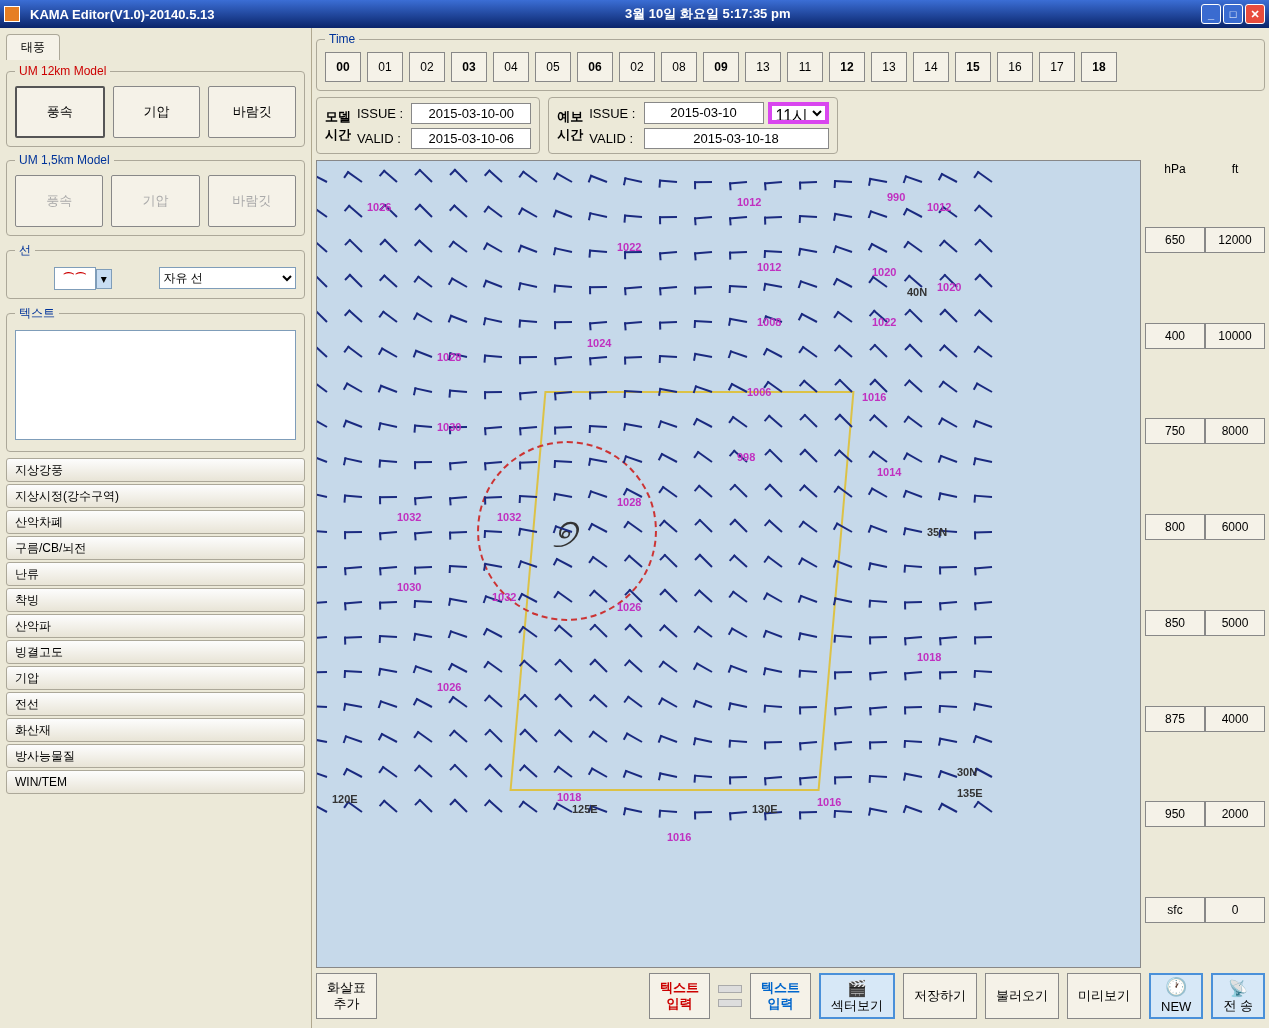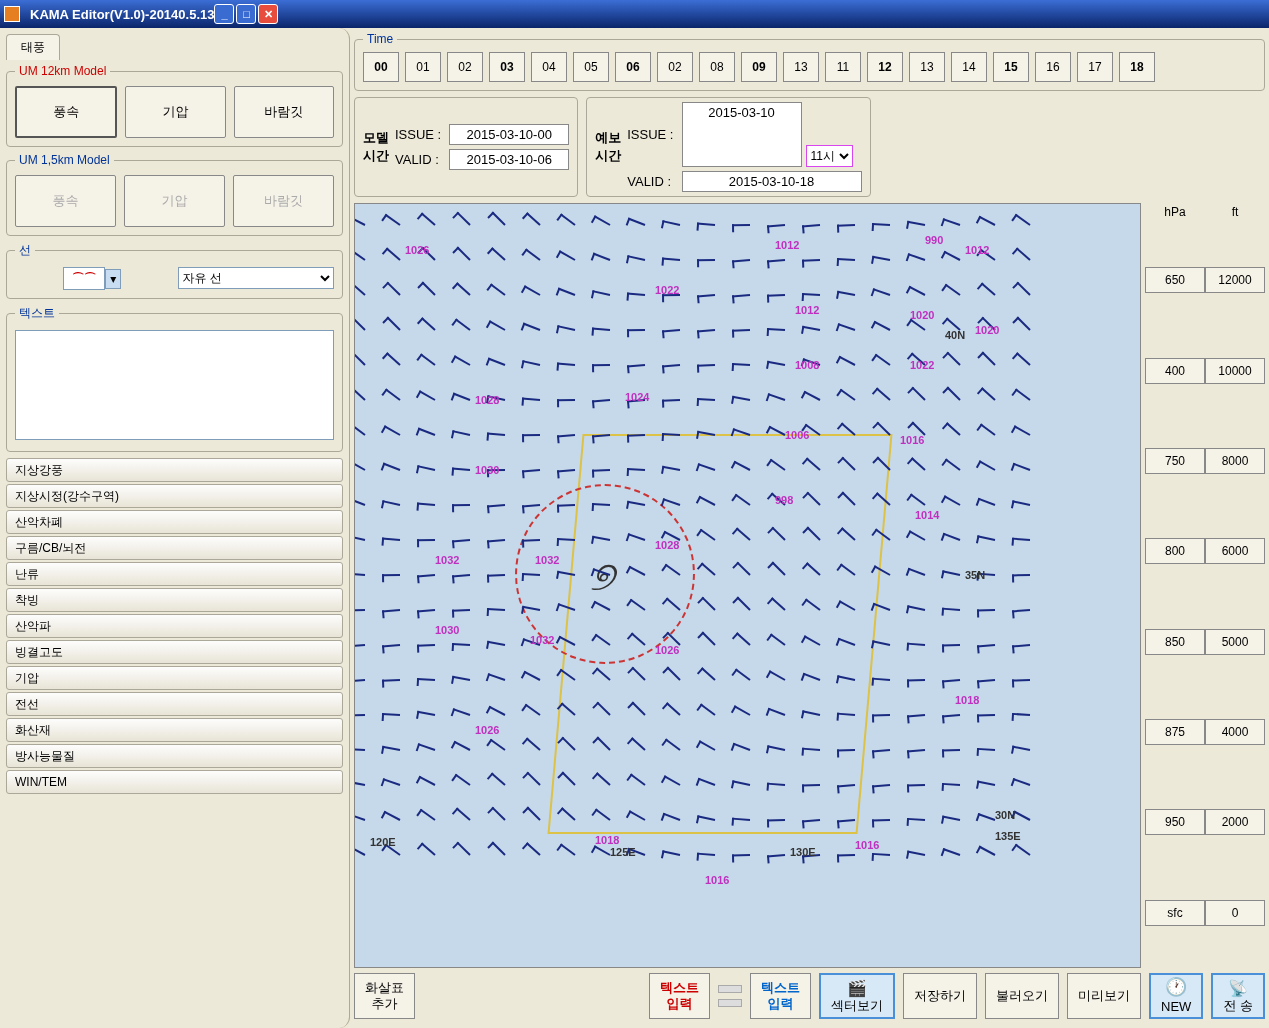--- a/index.html
+++ b/index.html
@@ -6,21 +6,21 @@
 body { background: #ece9d8; width: 1269px; height: 1028px; overflow: hidden; font-size: 12px; }
 
 .titlebar { background: linear-gradient(to bottom, #3b6ed5, #0a246a); height: 28px; color: #fff; display: flex; align-items: center; padding: 0 4px; font-size: 13px; font-weight: bold; }
 .titlebar .title-left { flex: 0 0 auto; margin-left: 4px; }
 .titlebar .title-center { flex: 1; text-align: center; }
 .titlebar .winbtns { display: flex; gap: 2px; }
 .titlebar .winbtn { width: 20px; height: 20px; background: #3a6bd0; border: 1px solid #fff; border-radius: 3px; display: flex; align-items: center; justify-content: center; color: #fff; font-size: 11px; cursor: pointer; }
 .titlebar .winbtn.close { background: #e84c3d; }
 
 .main { display: flex; height: 1000px; }
-.sidebar { width: 350px; background: #ece9d8; padding: 6px; border-right: 1px solid #b0a890; border-radius: 11px; }
+.sidebar { width: 312px; background: #ece9d8; padding: 6px; border-right: 1px solid #b0a890; }
 .content { flex: 1; background: #ece9d8; padding: 4px; display: flex; flex-direction: column; }
 
 .tabrow { display: flex; margin-bottom: 4px; }
 .tab { background: #f5f2e8; border: 1px solid #aca899; border-bottom: none; border-radius: 4px 4px 0 0; padding: 4px 14px; font-size: 12px; cursor: pointer; }
 
 fieldset { border: 1px solid #aca899; border-radius: 4px; margin-bottom: 6px; padding: 8px; background: #ece9d8; }
 fieldset legend { font-size: 12px; padding: 0 4px; color: #003399; }
 fieldset.red legend { color: #cc0000; }
 
 .btn3 { display: flex; gap: 8px; }
@@ -47,21 +47,21 @@
 .timebtns { display: flex; gap: 6px; }
 .timebtn { width: 36px; height: 30px; border: 1px solid #888; background: #f5f2e8; font-size: 12px; cursor: pointer; }
 .timebtn.bold { font-weight: bold; }
 
 .inforow { display: flex; gap: 8px; align-items: stretch; margin-bottom: 6px; }
 .altbtn { width: 90px; height: 58px; border: 1px solid #888; background: #f5f2e8; font-size: 16px; font-weight: bold; cursor: pointer; }
 .infobox { border: 1px solid #aca899; background: #ece9d8; border-radius: 4px; display: flex; align-items: center; padding: 4px 8px; gap: 6px; }
 .infobox .lbl { font-size: 13px; font-weight: bold; }
 .infobox .kv { display: grid; grid-template-columns: auto auto; gap: 4px 8px; align-items: center; font-size: 13px; }
 .infobox .val { border: 1px solid #888; background: #fff; padding: 2px 10px; min-width: 120px; text-align: center; }
-.hrsel { border: 1px solid #d946ef; background: #fff; height: 22px; font-size: 12px; margin-top: 43px; }
+.hrsel { border: 4px solid #d946ef; background: #fff; height: 22px; font-size: 16px; }
 
 .maparea { flex: 1; display: flex; gap: 4px; }
 .mapcanvas { flex: 1; border: 1px solid #888; background: #c6d9ea; position: relative; overflow: hidden; }
 .rightcol { width: 120px; display: flex; flex-direction: column; }
 .rhdr { display: flex; height: 22px; }
 .rhdr div { flex: 1; text-align: center; font-size: 12px; padding: 2px; }
 .levels { flex: 1; display: flex; flex-direction: column; justify-content: space-around; padding: 10px 0; }
 .lvrow { display: flex; }
 .lvbtn { flex: 1; height: 26px; border: 1px solid #888; background: #f5f2e8; font-size: 12px; cursor: pointer; }
 
@@ -82,20 +82,21 @@
 .typhoon-sym { position: absolute; left: 235px; top: 350px; font-size: 40px; color: #333; font-style: italic; }
 .fir { position: absolute; border: 2px solid #e6b800; left: 210px; top: 230px; width: 310px; height: 400px; transform: skew(-5deg); opacity: 0.7; }
 .latlbl { position: absolute; font-size: 11px; font-weight: bold; color: #333; }
 </style>
 </head>
 <body>
 
 <div class="titlebar">
   <span style="width:16px;height:16px;background:#e67e22;border:1px solid #fff;margin-right:6px"></span>
   <span class="title-left">KAMA Editor(V1.0)-20140.5.13</span>
+  <span class="title-center">3월 10일  화요일  5:17:35 pm</span>
   <div class="winbtns">
     <div class="winbtn">_</div>
     <div class="winbtn">□</div>
     <div class="winbtn close">✕</div>
   </div>
 </div>
 
 <div class="main">
   <div class="sidebar">
     <div class="tabrow">
@@ -573,21 +574,21 @@
           <div class="barb" style="left: 430px; top: 650px; transform: rotate(175.477deg);"></div>
           <div class="barb" style="left: 465px; top: 650px; transform: rotate(175.297deg);"></div>
           <div class="barb" style="left: 500px; top: 650px; transform: rotate(178.114deg);"></div>
           <div class="barb" style="left: 535px; top: 650px; transform: rotate(183.584deg);"></div>
           <div class="barb" style="left: 570px; top: 650px; transform: rotate(191.044deg);"></div>
           <div class="barb" style="left: 605px; top: 650px; transform: rotate(199.591deg);"></div>
           <div class="barb" style="left: 640px; top: 650px; transform: rotate(208.187deg);"></div>
           <div class="barb" style="left: 675px; top: 650px; transform: rotate(215.79deg);"></div>
           <div class="iso" style="left: 50px; top: 40px;">1026</div>
           <div class="iso" style="left: 300px; top: 80px;">1022</div>
-          <div class="iso" style="left: 270px; top: 187px;">1024</div>
+          <div class="iso" style="left: 270px; top: 176px;">1024</div>
           <div class="iso" style="left: 120px; top: 190px;">1028</div>
           <div class="iso" style="left: 120px; top: 260px;">1030</div>
           <div class="iso" style="left: 80px; top: 350px;">1032</div>
           <div class="iso" style="left: 180px; top: 350px;">1032</div>
           <div class="iso" style="left: 300px; top: 335px;">1028</div>
           <div class="iso" style="left: 80px; top: 420px;">1030</div>
           <div class="iso" style="left: 175px; top: 430px;">1032</div>
           <div class="iso" style="left: 300px; top: 440px;">1026</div>
           <div class="iso" style="left: 120px; top: 520px;">1026</div>
           <div class="iso" style="left: 240px; top: 630px;">1018</div>

